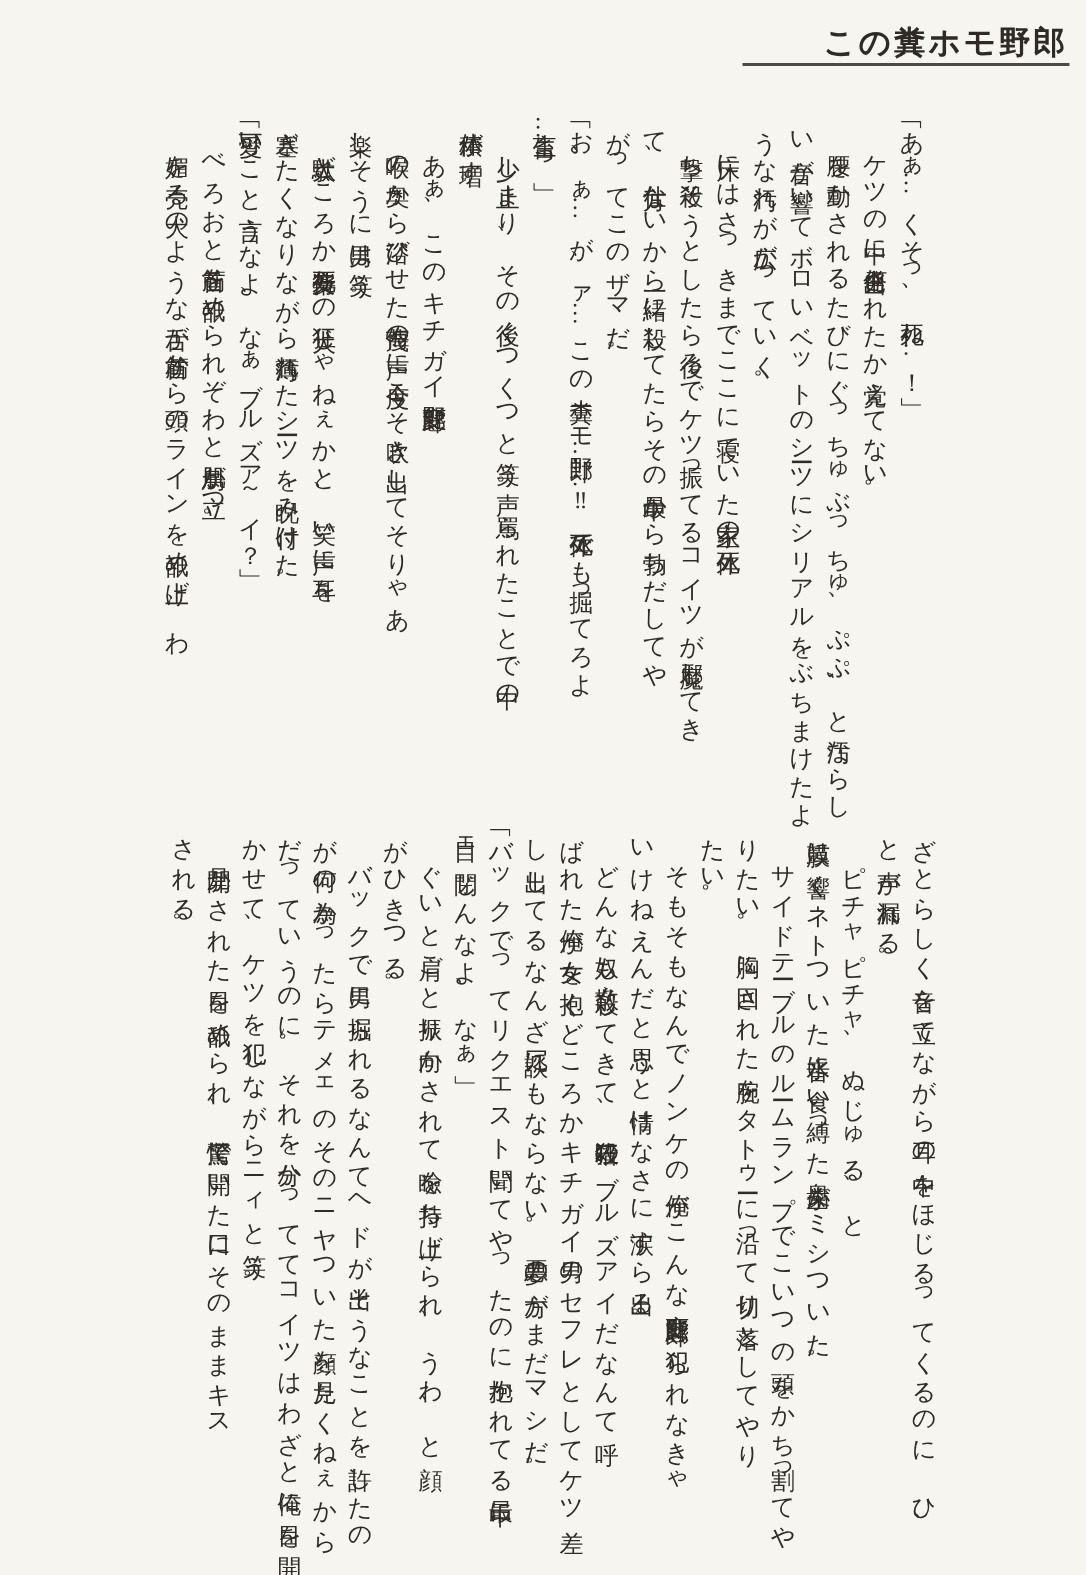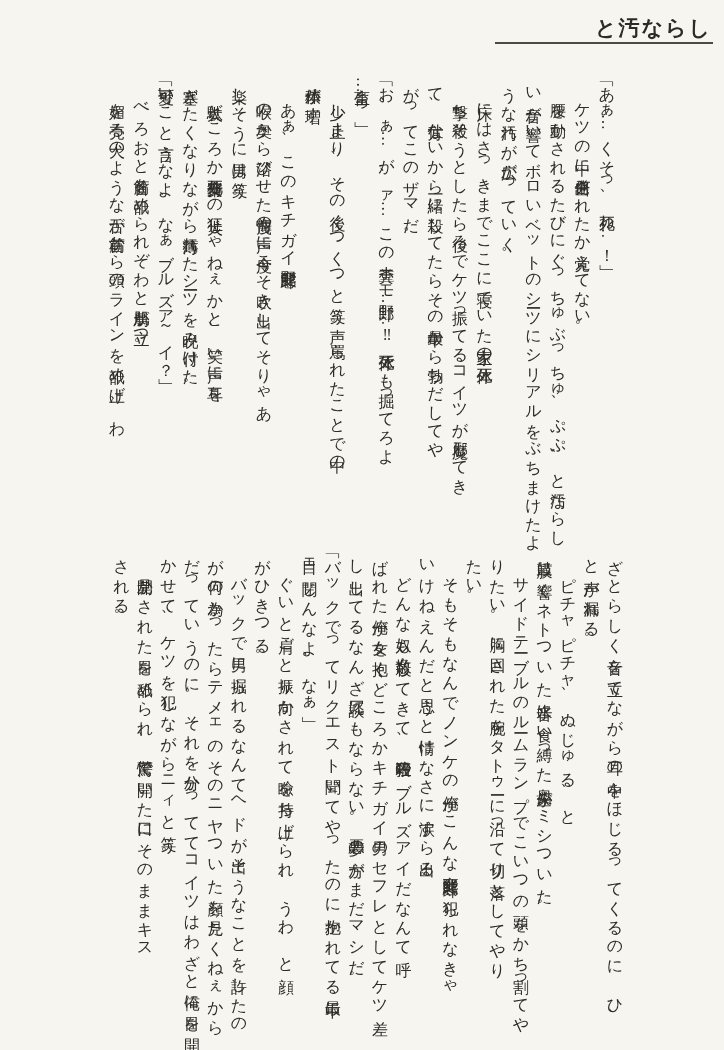--- a/index.html
+++ b/index.html
@@ -69,21 +69,21 @@
     line-height: 23.5px;
     letter-spacing: 1.5px;
   }
   #block-bottom p.indent { padding-top: 18px; }
 </style>
 </head>
 <body>
 
 <div id="page">
 
-  <div id="header-title">と汚ならし</div>
+  <div id="header-title">この糞ホモ野郎</div>
 
   <div id="header-underline"></div>
 
   <div id="block-top" class="vblock">
 
   <p>「あぁ…くそっ、死ね…！」</p>
       <p class="indent">ケツの中に何発出されたか覚えてない。</p>
       <p class="indent">腰を動かされるたびにぐっちゅぶっちゅ、ぷぷ、と汚ならし</p>
       <p>い音が響いてボロいベットのシーツにシリアルをぶちまけたよ</p>
       <p>うな汚れが広がっていく。</p>

